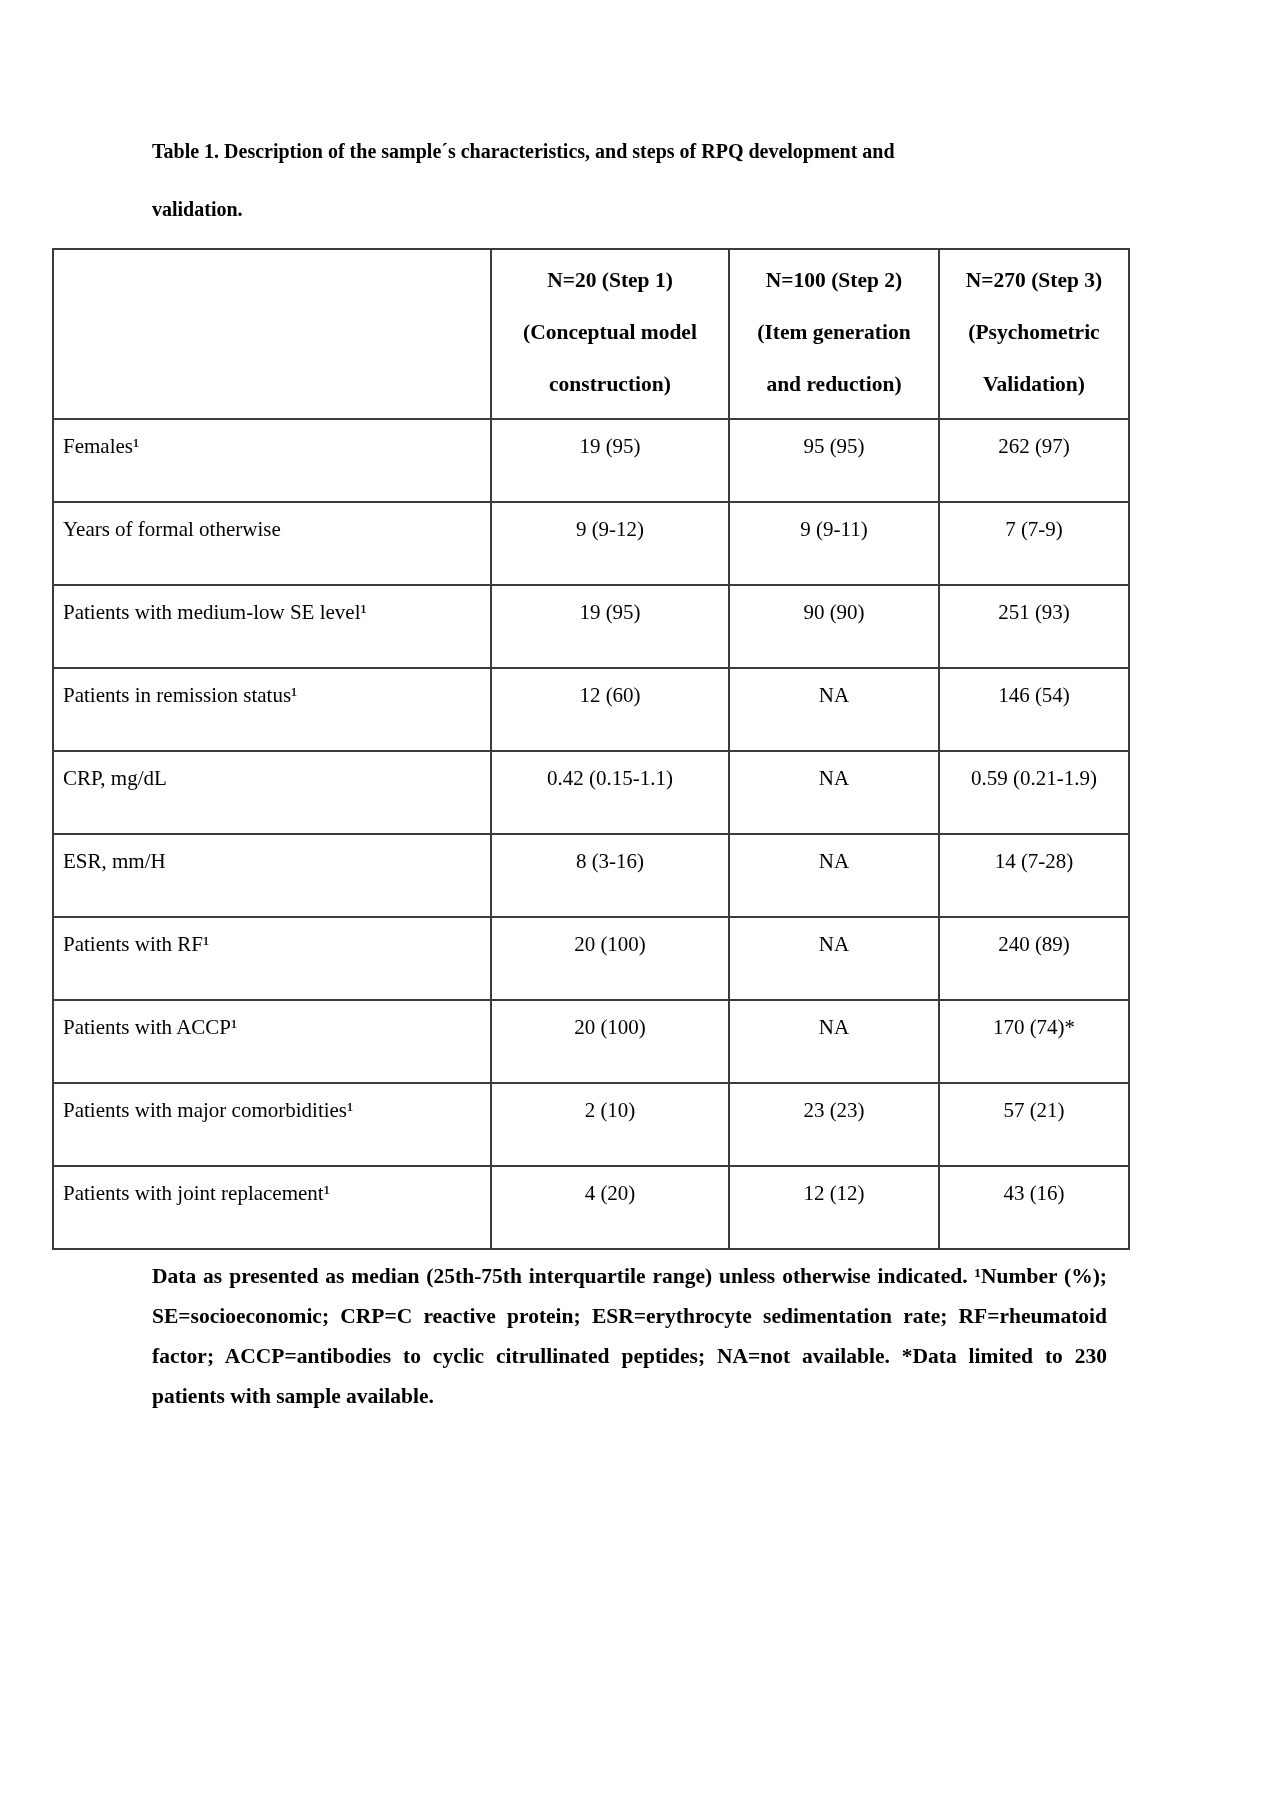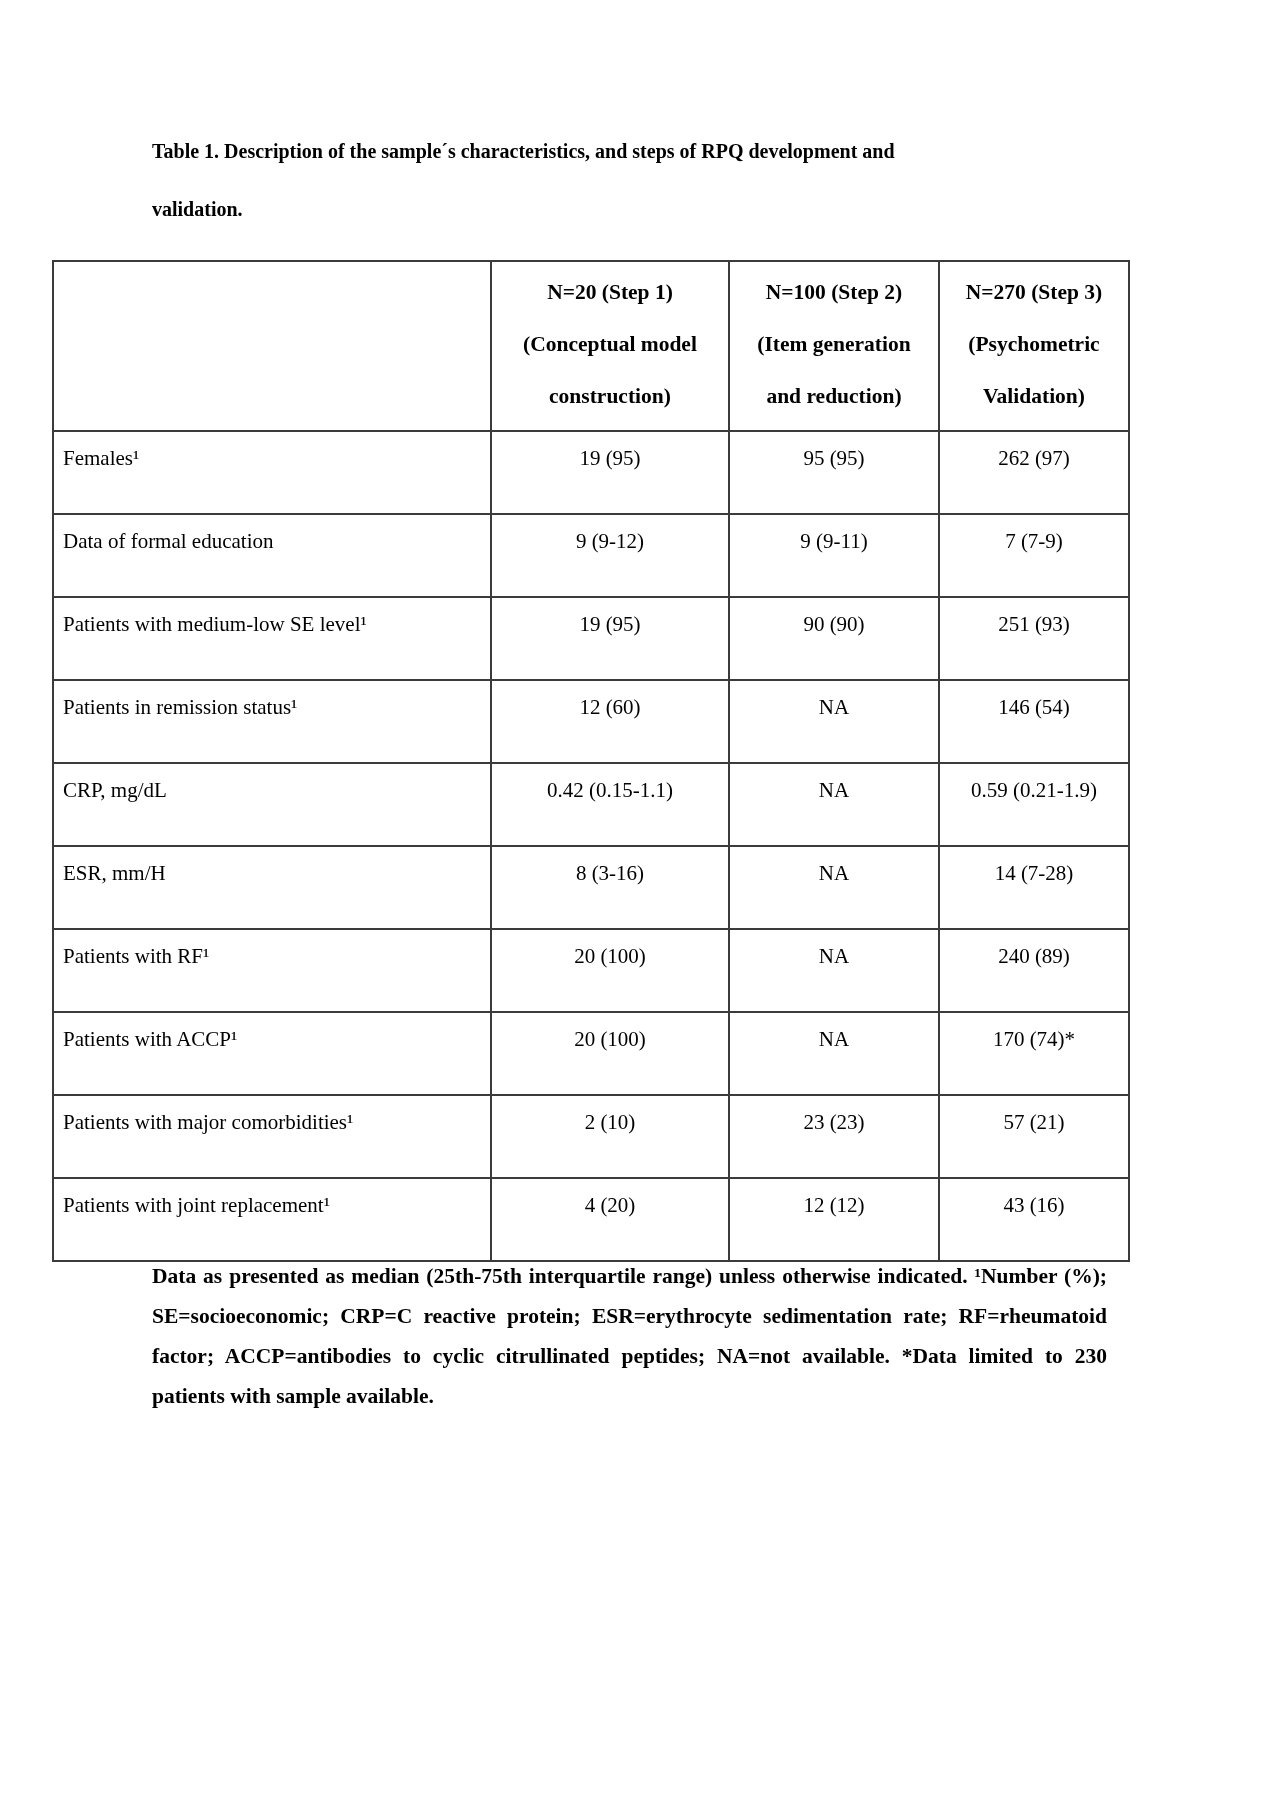--- a/index.html
+++ b/index.html
@@ -25,21 +25,20 @@
   .doc-title .title-line1 { margin-bottom: 35px; }
   .doc-title .title-line2 { }
 
   table.char-table {
     position: absolute;
     left: 52px;
     top: 248px;
     width: 912px;
     border-collapse: collapse;
     table-layout: fixed;
-    margin-top: 12px;
   }
   table.char-table th,
   table.char-table td {
     border: 2px solid #3b3b3b;
     vertical-align: top;
     overflow: hidden;
   }
   col.c-label { width: 438px; }
   col.c-s1 { width: 238px; }
   col.c-s2 { width: 210px; }
@@ -114,21 +113,21 @@
     </tr>
   </thead>
   <tbody>
     <tr>
       <td class="row-label">Females¹</td>
       <td class="val">19 (95)</td>
       <td class="val">95 (95)</td>
       <td class="val">262 (97)</td>
     </tr>
     <tr>
-      <td class="row-label">Data of formal education</td>
+      <td class="row-label">Years of formal otherwise</td>
       <td class="val">9 (9-12)</td>
       <td class="val">9 (9-11)</td>
       <td class="val">7 (7-9)</td>
     </tr>
     <tr>
       <td class="row-label">Patients with medium-low SE level¹</td>
       <td class="val">19 (95)</td>
       <td class="val">90 (90)</td>
       <td class="val">251 (93)</td>
     </tr>

